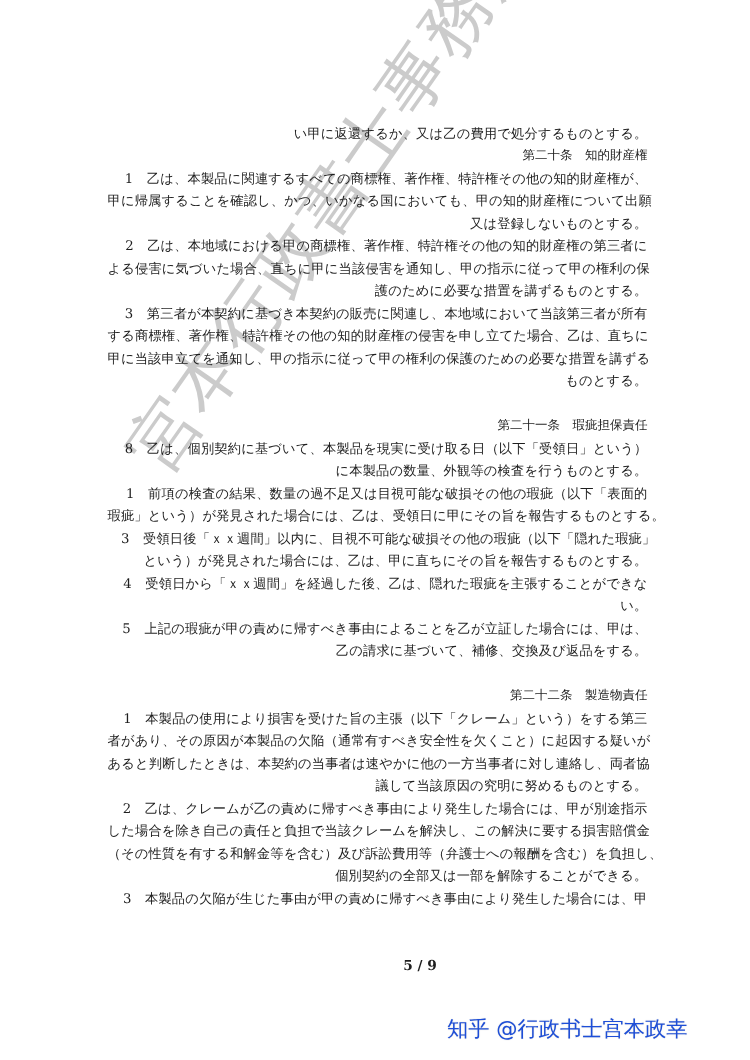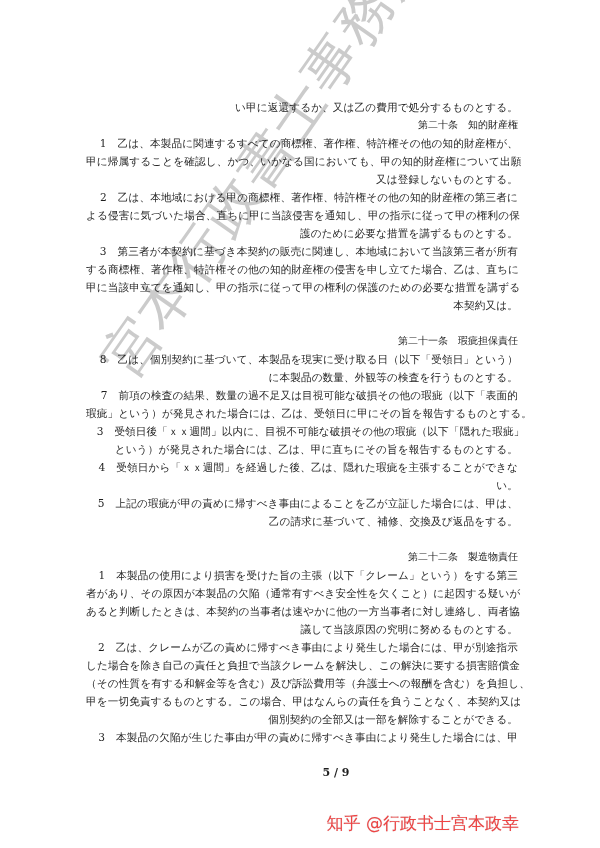--- a/index.html
+++ b/index.html
@@ -11,60 +11,59 @@
     .line { font-size: 10.6px; line-height: 18px; height: 18px; white-space: nowrap; letter-spacing: 0.15px; }
     .heading { font-size: 10px; line-height: 18px; height: 18px; white-space: nowrap; }
     .blank { height: 18px; }
     .watermark {
       position: absolute; left: 85px; top: 350px; width: 560px;
       transform: rotate(-55deg); transform-origin: left top;
       font-size: 56px; color: rgba(140,140,140,0.45); white-space: nowrap;
       font-family: "DejaVu Sans", sans-serif; letter-spacing: 2px; pointer-events: none;
     }
     .page-num { position: absolute; top: 766px; left: 0; width: 600px; text-align: center; font-size: 11px; font-weight: bold; font-family: "DejaVu Serif", serif; margin-left: 36px; }
-    .credit { position: absolute; right: 81px; top: 812px; font-size: 17px; color: #ef4444; font-family: "DejaVu Sans", sans-serif; text-shadow: 0 0 1px #cfcfcf; }
+    .credit { position: absolute; right: 50px; top: 812px; font-size: 17px; color: #1d4ed8; font-family: "DejaVu Sans", sans-serif; text-shadow: 0 0 1px #cfcfcf; }
   </style>
 </head>
 <body>
 
 <div class="watermark">宮本行政書士事務所</div>
 
 <div class="page" id="page">
     <div class="line">い甲に返還するか、又は乙の費用で処分するものとする。</div>
     <div class="heading">第二十条　知的財産権</div>
     <div class="line">　1　乙は、本製品に関連するすべての商標権、著作権、特許権その他の知的財産権が、</div>
     <div class="line">甲に帰属することを確認し、かつ、いかなる国においても、甲の知的財産権について出願</div>
     <div class="line">又は登録しないものとする。</div>
     <div class="line">　2　乙は、本地域における甲の商標権、著作権、特許権その他の知的財産権の第三者に</div>
     <div class="line">よる侵害に気づいた場合、直ちに甲に当該侵害を通知し、甲の指示に従って甲の権利の保</div>
     <div class="line">護のために必要な措置を講ずるものとする。</div>
     <div class="line">　3　第三者が本契約に基づき本契約の販売に関連し、本地域において当該第三者が所有</div>
     <div class="line">する商標権、著作権、特許権その他の知的財産権の侵害を申し立てた場合、乙は、直ちに</div>
     <div class="line">甲に当該申立てを通知し、甲の指示に従って甲の権利の保護のための必要な措置を講ずる</div>
-    <div class="line">本契約又は。</div>
+    <div class="line">ものとする。</div>
     <div class="blank"></div>
     <div class="heading">第二十一条　瑕疵担保責任</div>
     <div class="line">　8　乙は、個別契約に基づいて、本製品を現実に受け取る日（以下「受領日」という）</div>
     <div class="line">に本製品の数量、外観等の検査を行うものとする。</div>
-    <div class="line">　7　前項の検査の結果、数量の過不足又は目視可能な破損その他の瑕疵（以下「表面的</div>
+    <div class="line">　1　前項の検査の結果、数量の過不足又は目視可能な破損その他の瑕疵（以下「表面的</div>
     <div class="line">瑕疵」という）が発見された場合には、乙は、受領日に甲にその旨を報告するものとする。</div>
     <div class="line">　3　受領日後「ｘｘ週間」以内に、目視不可能な破損その他の瑕疵（以下「隠れた瑕疵」</div>
     <div class="line">という）が発見された場合には、乙は、甲に直ちにその旨を報告するものとする。</div>
     <div class="line">　4　受領日から「ｘｘ週間」を経過した後、乙は、隠れた瑕疵を主張することができな</div>
     <div class="line">い。</div>
     <div class="line">　5　上記の瑕疵が甲の責めに帰すべき事由によることを乙が立証した場合には、甲は、</div>
     <div class="line">乙の請求に基づいて、補修、交換及び返品をする。</div>
     <div class="blank"></div>
     <div class="heading">第二十二条　製造物責任</div>
     <div class="line">　1　本製品の使用により損害を受けた旨の主張（以下「クレーム」という）をする第三</div>
     <div class="line">者があり、その原因が本製品の欠陥（通常有すべき安全性を欠くこと）に起因する疑いが</div>
     <div class="line">あると判断したときは、本契約の当事者は速やかに他の一方当事者に対し連絡し、両者協</div>
     <div class="line">議して当該原因の究明に努めるものとする。</div>
     <div class="line">　2　乙は、クレームが乙の責めに帰すべき事由により発生した場合には、甲が別途指示</div>
     <div class="line">した場合を除き自己の責任と負担で当該クレームを解決し、この解決に要する損害賠償金</div>
     <div class="line">（その性質を有する和解金等を含む）及び訴訟費用等（弁護士への報酬を含む）を負担し、</div>
-    <div class="line">甲を一切免責するものとする。この場合、甲はなんらの責任を負うことなく、本契約又は</div>
     <div class="line">個別契約の全部又は一部を解除することができる。</div>
     <div class="line">　3　本製品の欠陥が生じた事由が甲の責めに帰すべき事由により発生した場合には、甲</div>
   </div>
 
 <div class="page-num">5 / 9</div>
 <div class="credit">知乎 @行政书士宫本政幸</div>
 
 </body></html>

